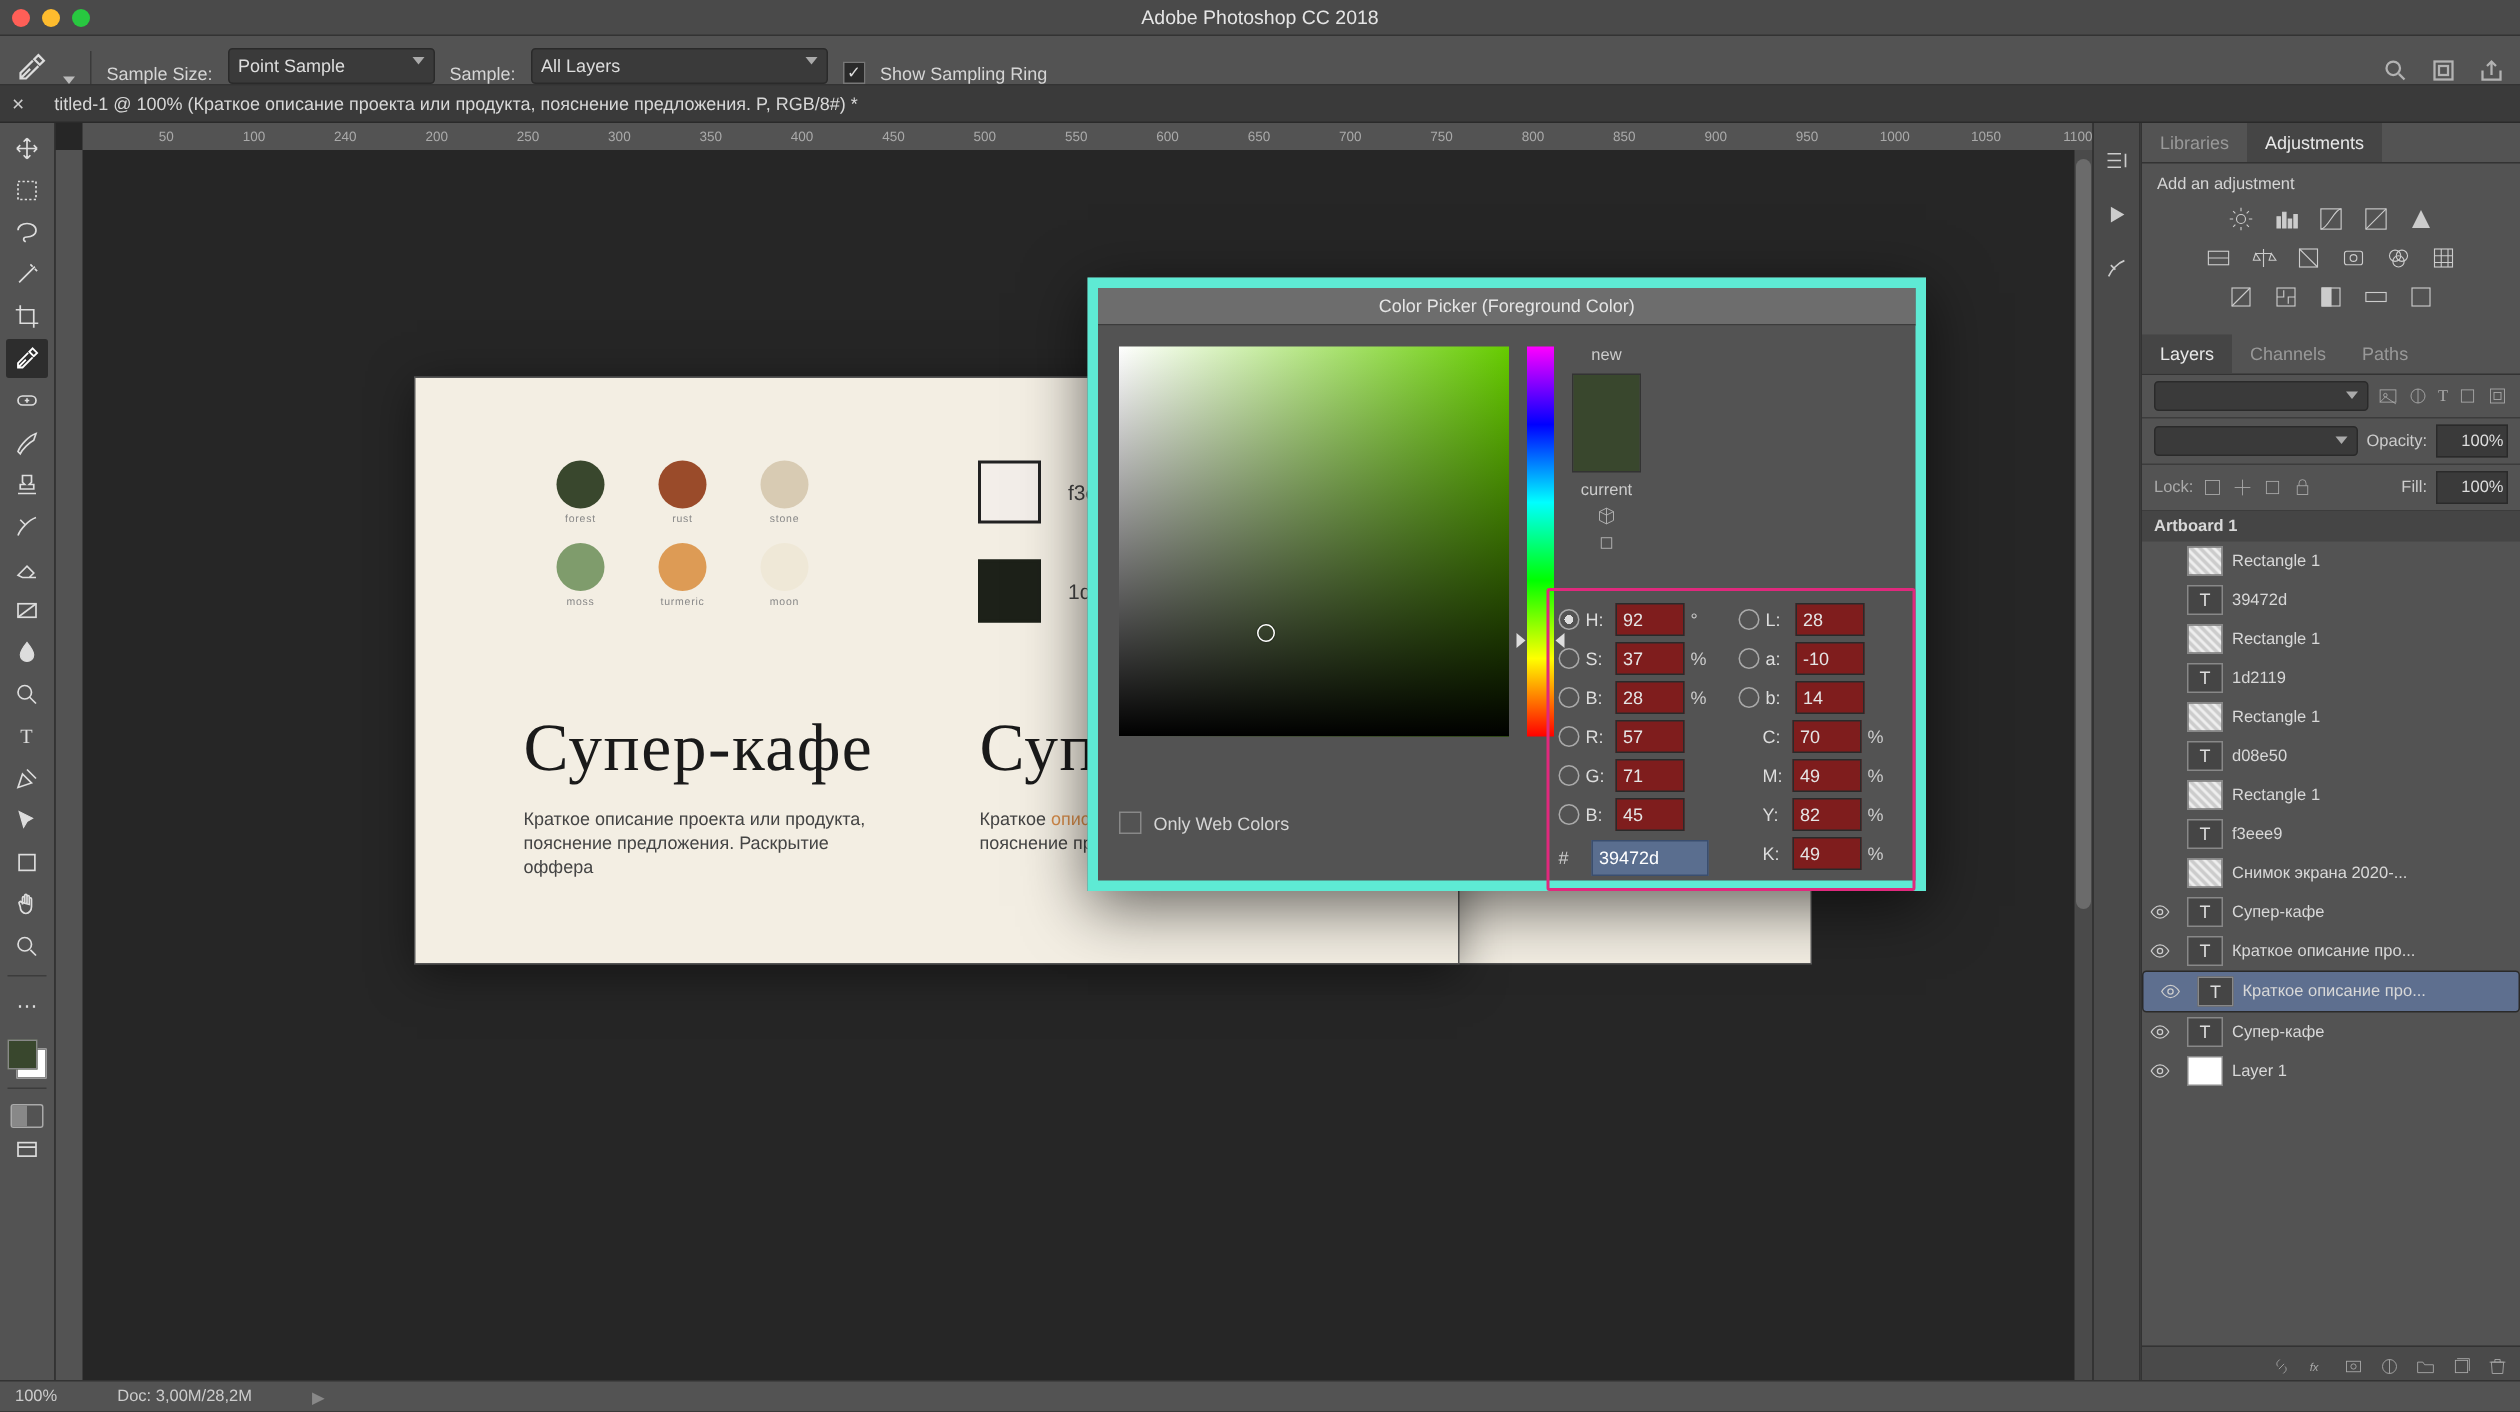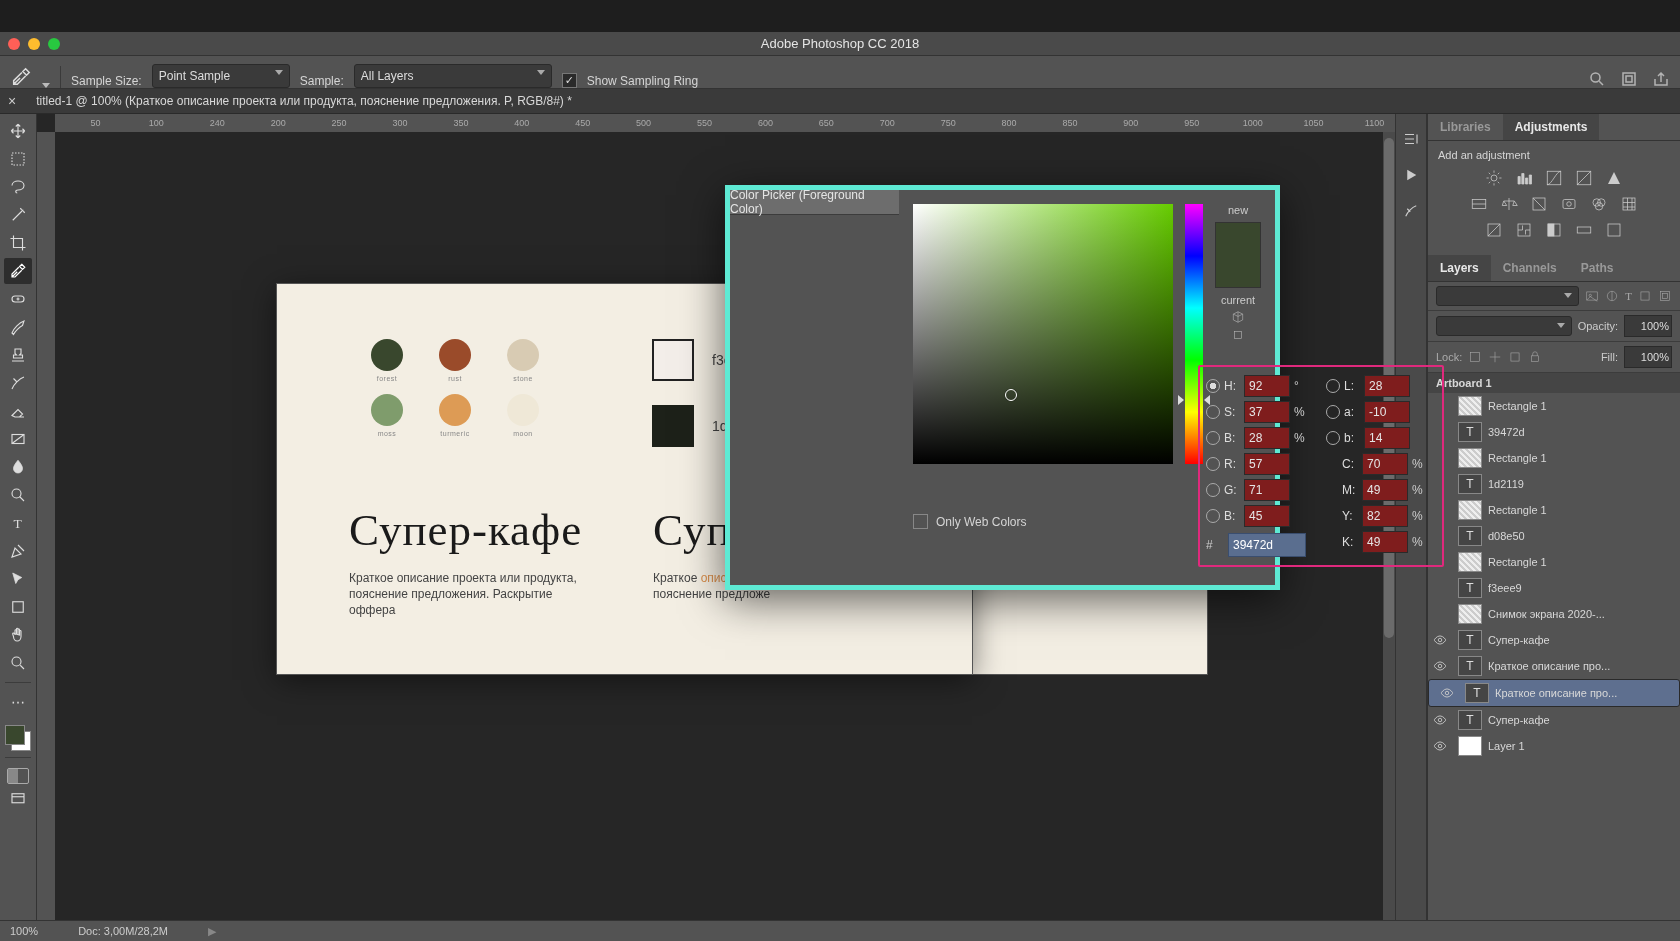--- a/index.html
+++ b/index.html
@@ -1,17 +1,17 @@
 <!DOCTYPE html>
 <html><head>
 <meta charset="utf-8">
 <style>
   html,body{margin:0;padding:0;width:1680px;height:941px;background:#1e1e1e;font-family:"Helvetica Neue",Arial,sans-serif;font-size:12px;color:#ccc;overflow:hidden;}
   
-  .titlebar{height:23px;background:#4a4a4a;display:flex;align-items:center;padding:0 8px;border-bottom:1px solid #333;position:relative;margin-top:32px;}
+  .titlebar{height:23px;background:#4a4a4a;display:flex;align-items:center;padding:0 8px;border-bottom:1px solid #333;position:relative;}
   .traffic{display:flex;gap:8px;}
   .traffic span{width:12px;height:12px;border-radius:50%;}
   .t-red{background:#ff5f57;} .t-yel{background:#febc2e;} .t-grn{background:#28c840;}
   .apptitle{position:absolute;left:50%;transform:translateX(-50%);color:#e5e5e5;font-size:13px;}
   
   .optbar{height:32px;background:#535353;display:flex;align-items:flex-end;padding:0 10px;gap:10px;border-bottom:1px solid #333;color:#d5d5d5;font-size:12px;}
   .optbar .toolicon{display:inline-block;width:22px;height:22px;}
   .optbar select,.sel{background:#3a3a3a;border:1px solid #2a2a2a;color:#ddd;height:22px;padding:0 20px 0 6px;border-radius:3px;position:relative;}
   .sel{min-width:100px;display:inline-flex;align-items:center;}
   .chev{position:absolute;right:6px;top:5px;width:0;height:0;border-left:4px solid transparent;border-right:4px solid transparent;border-top:5px solid #aaa;}
@@ -29,21 +29,21 @@
   .toolcol .tool.active{background:#2d2d2d;}
   .toolcol .tool svg{width:18px;height:18px;}
   .swatches{margin-top:8px;width:26px;height:26px;position:relative;}
   .swatches .fg{position:absolute;left:0;top:0;width:18px;height:18px;background:#39472d;border:1px solid #888;}
   .swatches .bg{position:absolute;right:0;bottom:0;width:18px;height:18px;background:#fff;border:1px solid #888;}
   .toolcol .sep{width:26px;height:1px;background:#3c3c3c;margin:4px 0;}
   .toolcol .mask{width:20px;height:14px;border:1px solid #aaa;border-radius:2px;margin-top:4px;display:flex;}
   .toolcol .mask > div{flex:1;}
   .canvaswrap{flex:1;background:#262626;position:relative;overflow:hidden;}
   .ruler-h{position:absolute;left:18px;right:0;top:0;height:18px;background:#535353;display:flex;align-items:center;color:#aaa;font-size:9px;overflow:hidden;}
-  .ruler-h span{display:inline-block;width:75px;text-align:center;margin-left:20px;}
+  .ruler-h span{display:inline-block;width:75px;text-align:right;margin-left:20px;}
   .ruler-v{position:absolute;top:18px;left:0;width:18px;bottom:0;background:#535353;color:#aaa;font-size:9px;writing-mode:vertical-lr;text-align:left;}
   .artboard{position:absolute;left:240px;top:170px;width:695px;height:390px;background:#f3eee3;box-shadow:0 0 0 1px #555,0 6px 30px rgba(0,0,0,.5);}
   .artboard-hidden{position:absolute;left:240px;top:170px;width:930px;height:390px;background:#f3eee3;box-shadow:0 0 0 1px #555;}
   .pal{position:absolute;left:85px;top:55px;display:grid;grid-template-columns:repeat(3,50px);gap:12px 18px;}
   .pal .sw{display:flex;flex-direction:column;align-items:center;gap:4px;}
   .pal .c{width:32px;height:32px;border-radius:50%;}
   .pal .lab{font-size:7px;color:#888;letter-spacing:.5px;}
   .colsample{position:absolute;left:375px;top:55px;display:flex;flex-direction:column;gap:24px;}
   .colsample .row{display:flex;align-items:center;gap:18px;}
   .colsample .box{width:38px;height:38px;border:2px solid #222;}
@@ -52,21 +52,21 @@
   .heading2{position:absolute;left:376px;top:220px;font-family:Georgia,serif;font-size:45px;color:#1a1a1a;letter-spacing:1px;}
   .body1{position:absolute;left:72px;top:286px;font-size:12px;color:#444;width:240px;line-height:1.35;}
   .body2{position:absolute;left:376px;top:286px;font-size:12px;color:#444;width:250px;line-height:1.35;}
   .body2 .hl{color:#d88d4a;}
   .vscroll{position:absolute;right:0;top:18px;bottom:0;width:12px;background:#4a4a4a;}
   .vscroll .thumb{position:absolute;left:1px;right:1px;top:6px;height:500px;background:#6b6b6b;border-radius:5px;}
   
   .rightcol{width:252px;background:#535353;display:flex;flex-direction:column;border-left:1px solid #333;}
   .minipanel{width:30px;background:#4a4a4a;border-left:1px solid #333;border-right:1px solid #333;display:flex;flex-direction:column;align-items:center;gap:18px;padding-top:16px;}
   .minipanel svg{width:18px;height:18px;color:#ccc;}
-  .pnl-tabs{display:flex;border-bottom:1px solid #333;font-size:12px;font-weight:bold;}
+  .pnl-tabs{display:flex;border-bottom:1px solid #333;font-size:12px;}
   .pnl-tabs .tab{padding:6px 12px;color:#999;}
   .pnl-tabs .tab.active{color:#e8e8e8;background:#454545;}
   .adj-body{padding:8px 10px;}
   .adj-title{font-size:11px;color:#d5d5d5;margin-bottom:8px;}
   .adj-row{display:flex;gap:10px;margin-bottom:8px;justify-content:center;}
   .adj-row svg,.adj-row .g{width:20px;height:18px;color:#ccc;}
   .lp-body{flex:1;display:flex;flex-direction:column;}
   .lp-opts{display:flex;align-items:center;gap:6px;padding:4px 8px;font-size:11px;border-bottom:1px solid #3c3c3c;}
   .lp-opts .dd{background:#3a3a3a;border:1px solid #2a2a2a;border-radius:3px;height:18px;flex:1;position:relative;}
   .lp-opts .dd .chev{top:6px;}
@@ -75,21 +75,21 @@
   .layerlist{flex:1;overflow:auto;}
   .layer{display:flex;align-items:center;height:26px;padding-right:6px;gap:6px;font-size:11px;color:#d8d8d8;}
   .layer.sel{background:#5e6f8f;}
   .layer .vis{width:24px;display:flex;justify-content:center;color:#ccc;}
   .layer .thumb{width:22px;height:18px;background:#ddd;border:1px solid #888;flex-shrink:0;display:flex;align-items:center;justify-content:center;color:#555;font-size:12px;}
   .layer .thumb.t{background:#454545;color:#ddd;}
   .layer .nm{flex:1;white-space:nowrap;overflow:hidden;text-overflow:ellipsis;}
   .lp-footer{height:26px;background:#4a4a4a;border-top:1px solid #333;display:flex;align-items:center;justify-content:flex-end;gap:10px;padding:0 8px;}
   .lp-footer svg{width:14px;height:14px;color:#aaa;}
   
-  .dialog{position:absolute;left:725px;top:185px;width:545px;height:395px;background:#535353;border:5px solid #5eead4;box-shadow:0 10px 40px rgba(0,0,0,.6);display:flex;flex-direction:row;}
+  .dialog{position:absolute;left:725px;top:185px;width:545px;height:395px;background:#535353;border:7px solid #5eead4;box-shadow:0 10px 40px rgba(0,0,0,.6);display:flex;flex-direction:column;}
   .dlg-title{height:24px;background:#6d6d6d;color:#e5e5e5;font-size:12px;display:flex;align-items:center;justify-content:center;border-bottom:1px solid #3c3c3c;}
   .dlg-body{flex:1;display:flex;padding:14px;gap:12px;}
   .sv{width:260px;height:260px;position:relative;background:linear-gradient(to top,#000,transparent),linear-gradient(to right,#fff,#66cc00);}
   .sv .mark{position:absolute;width:10px;height:10px;border:1.5px solid #fff;border-radius:50%;left:92px;top:185px;box-shadow:0 0 1px #000;}
   .huebar{width:18px;height:260px;background:linear-gradient(to bottom,#f0f,#00f,#0ff,#0f0,#ff0,#f00);position:relative;}
   .huebar .tri{position:absolute;top:191px;left:-7px;width:0;height:0;border-top:5px solid transparent;border-bottom:5px solid transparent;border-left:6px solid #ddd;}
   .huebar .tri2{position:absolute;top:191px;right:-7px;width:0;height:0;border-top:5px solid transparent;border-bottom:5px solid transparent;border-right:6px solid #ddd;}
   .preview-col{display:flex;flex-direction:column;align-items:center;gap:2px;font-size:11px;}
   .preview{width:44px;height:64px;margin:4px 0;display:flex;flex-direction:column;border:1px solid #333;}
   .preview .new{flex:1;background:#39472d;}

